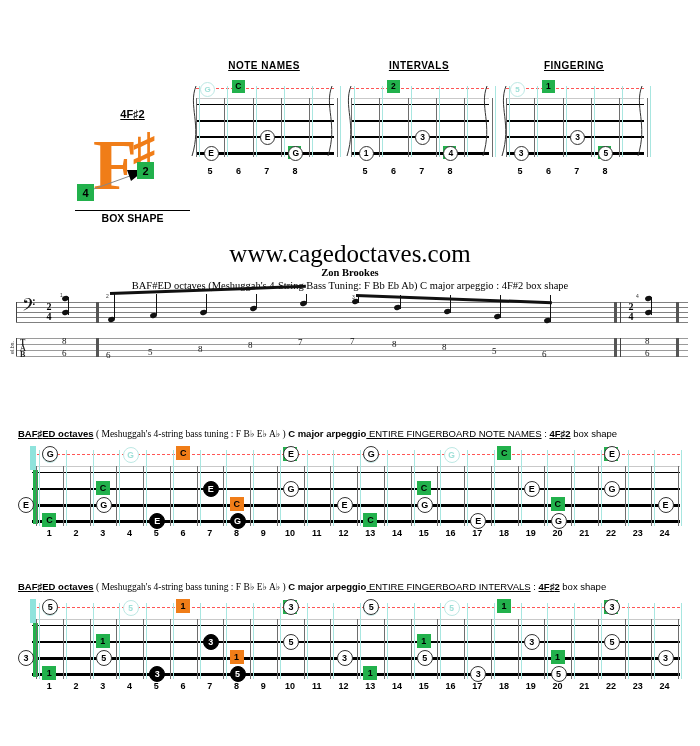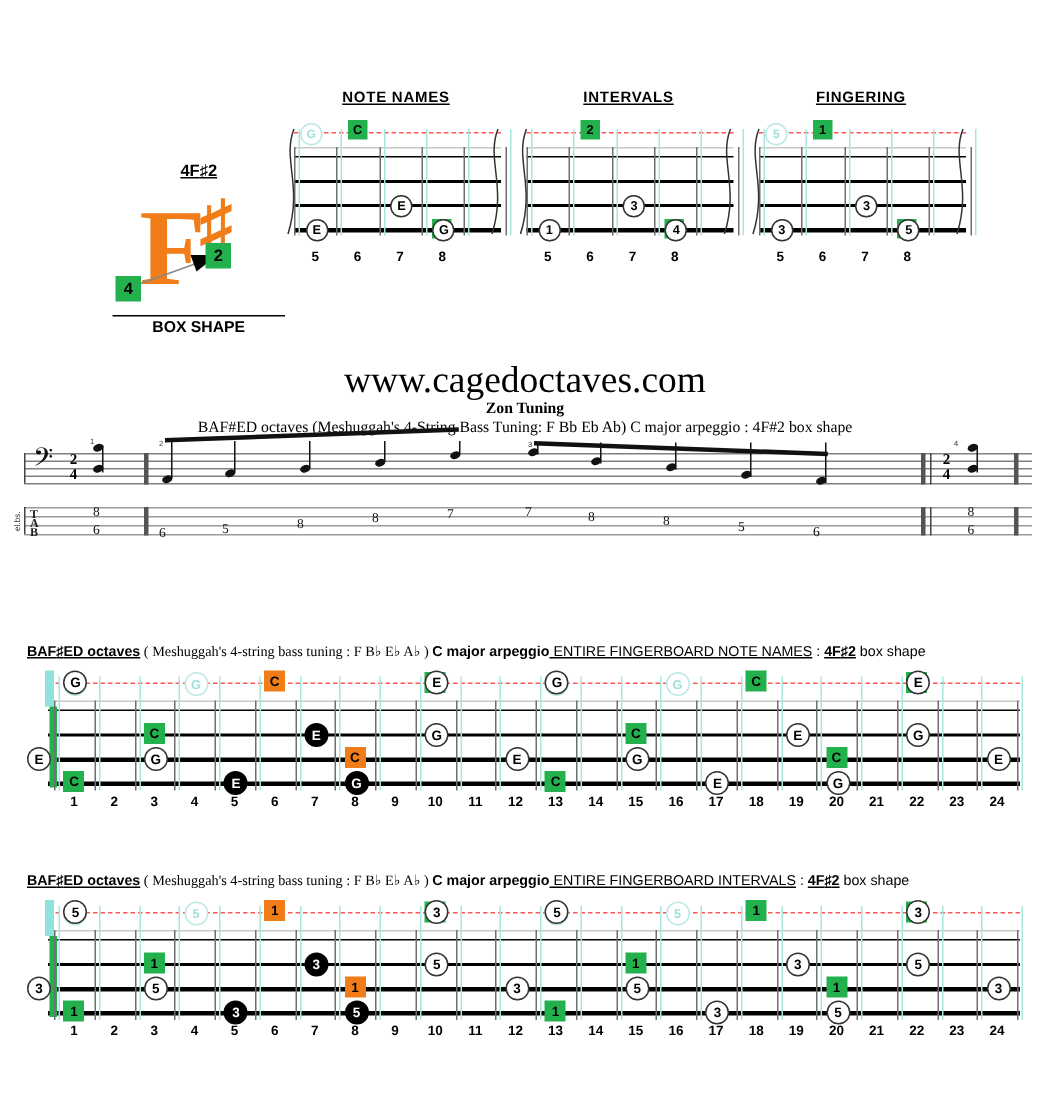--- a/index.html
+++ b/index.html
@@ -204,21 +204,21 @@
         <path d="M10,6 C2,26 16,44 6,76" stroke="#333" fill="none" stroke-width="1"></path>
       </svg>
       <div class="mini-fnum" style="left: 15.1304px; top: 86px;">5</div>
       <div class="mini-fnum" style="left: 43.3913px; top: 86px;">6</div>
       <div class="mini-fnum" style="left: 71.6522px; top: 86px;">7</div>
       <div class="mini-fnum" style="left: 99.913px; top: 86px;">8</div>
     </div>
 </div>
 
 <div class="abs" id="site-url">www.cagedoctaves.com</div>
-<div class="abs" id="author">Zon Tuning</div>
+<div class="abs" id="author">Zon Brookes</div>
 <div class="abs" id="subtitle">BAF#ED octaves (Meshuggah's 4-String Bass Tuning: F Bb Eb Ab) C major arpeggio : 4F#2 box shape</div>
 
 <div class="abs" id="staff-wrap">
     <div class="staffline" style="top: 10px; left: 16px; right: 12px;"></div>
     <div class="staffline" style="top: 15px; left: 16px; right: 12px;"></div>
     <div class="staffline" style="top: 20px; left: 16px; right: 12px;"></div>
     <div class="staffline" style="top: 25px; left: 16px; right: 12px;"></div>
     <div class="staffline" style="top: 30px; left: 16px; right: 12px;"></div>
     <div class="tabline" style="top: 46px; left: 16px; right: 12px;"></div>
     <div class="tabline" style="top: 52px; left: 16px; right: 12px;"></div>

